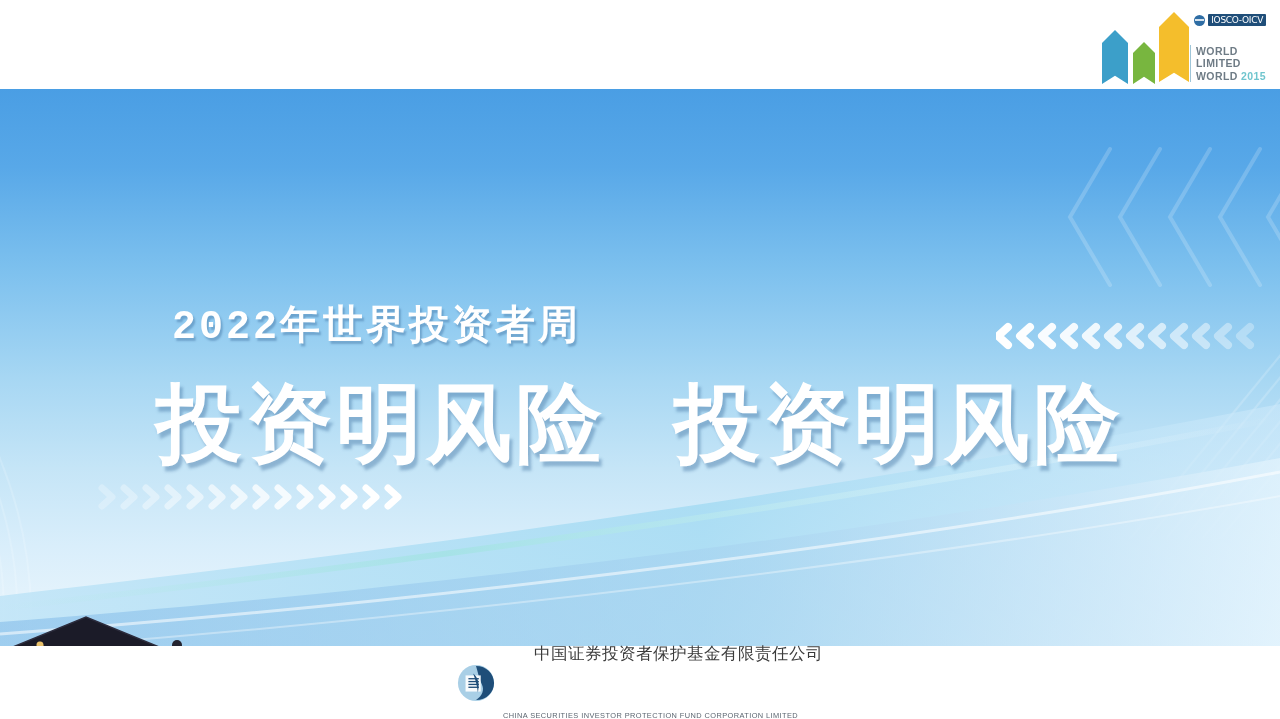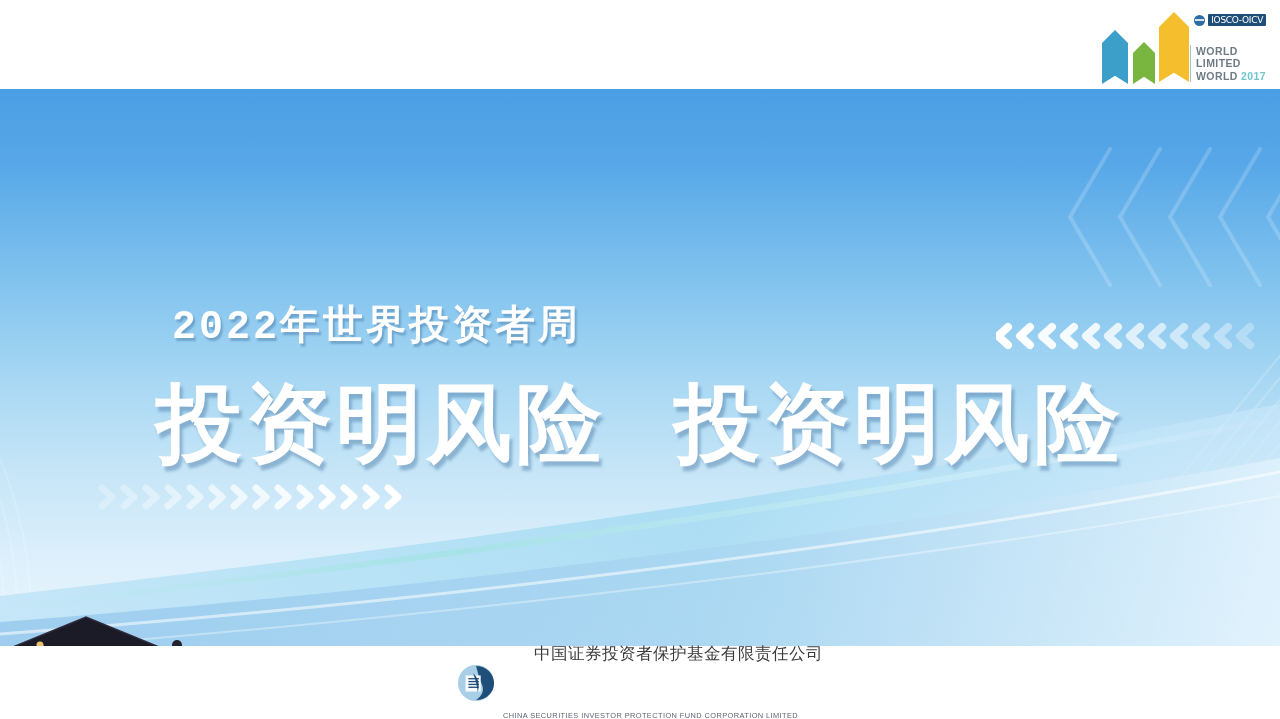--- a/index.html
+++ b/index.html
@@ -174,21 +174,21 @@
 
       <div class="wiw-right">
         <div class="iosco-badge">
           <span class="iosco-globe"></span>
           <span class="iosco-text">IOSCO-OICV</span>
         </div>
         <div class="wiw-lines">
           <div>WORLD</div>
           <div>LIMITED</div>
           <div><span>WORLD</span>
-               <span class="wiw-year">2017</span></div>
+               <span class="wiw-year">2015</span></div>
         </div>
       </div>
 
     </div>
   </div>
 
   <div class="banner">
 
     <svg class="arc-lines" viewBox="0 0 420 430">
       <g fill="none" stroke="#ffffff" stroke-opacity="0.30" stroke-width="2">

